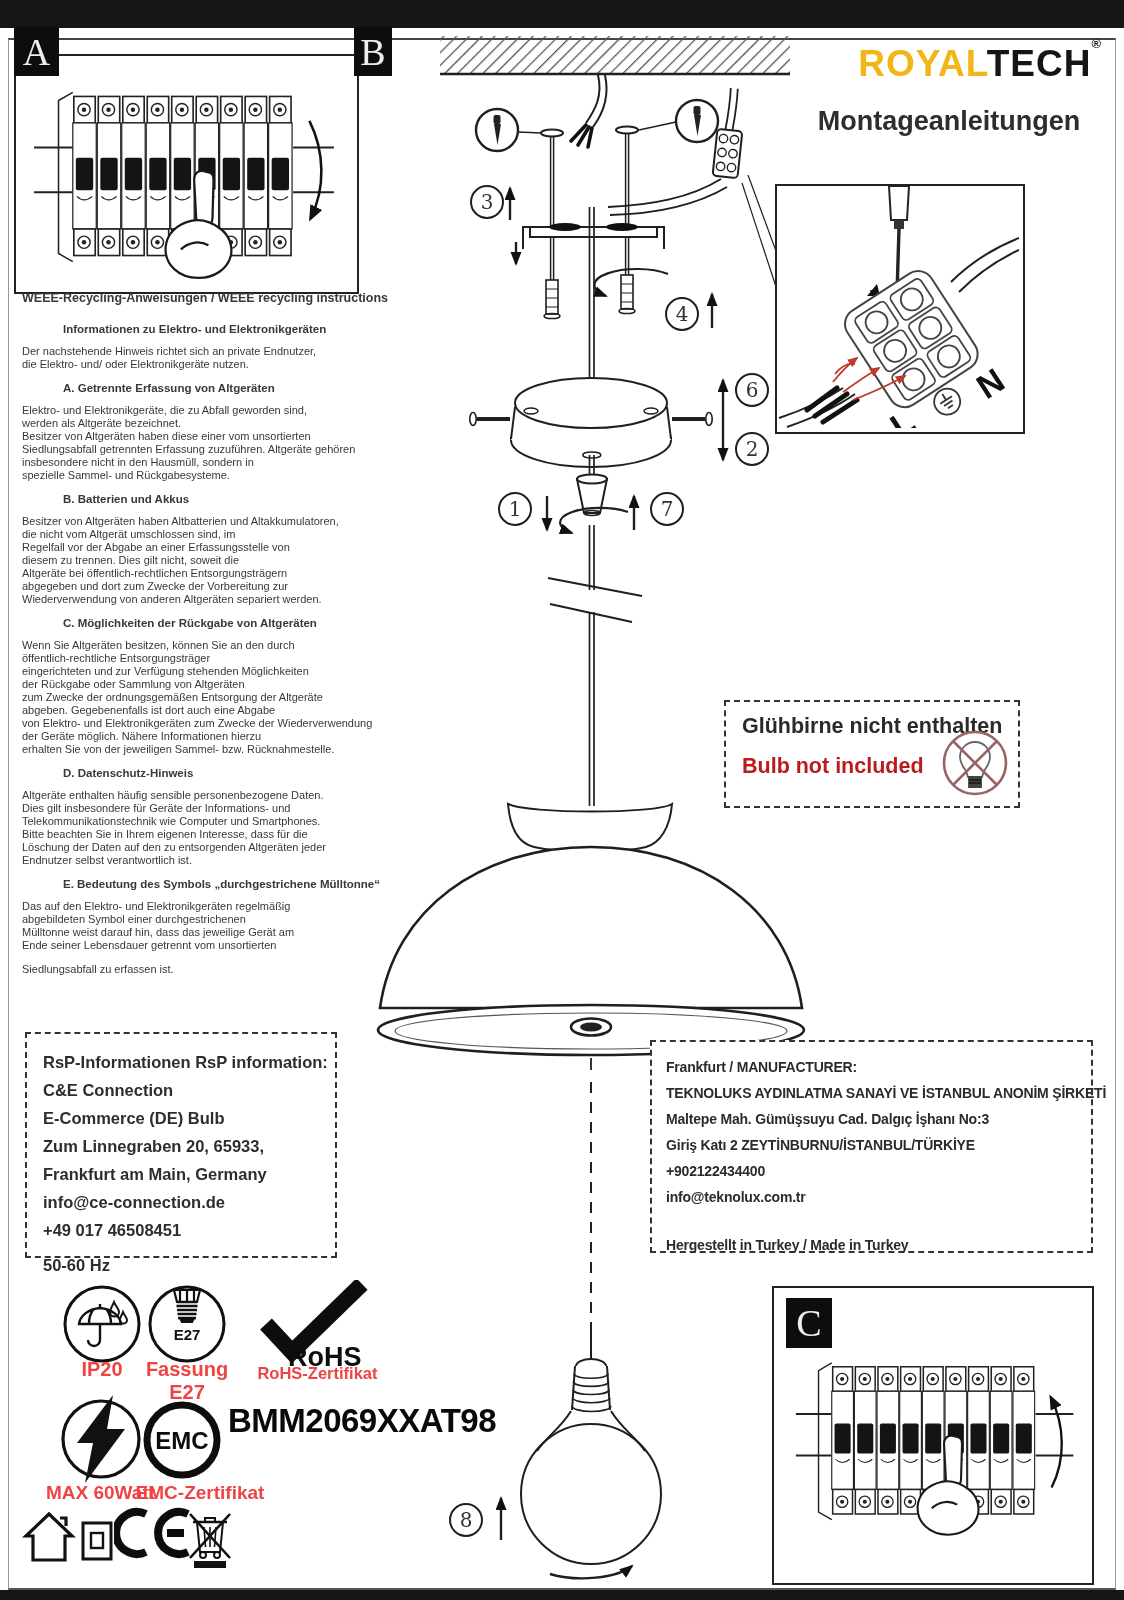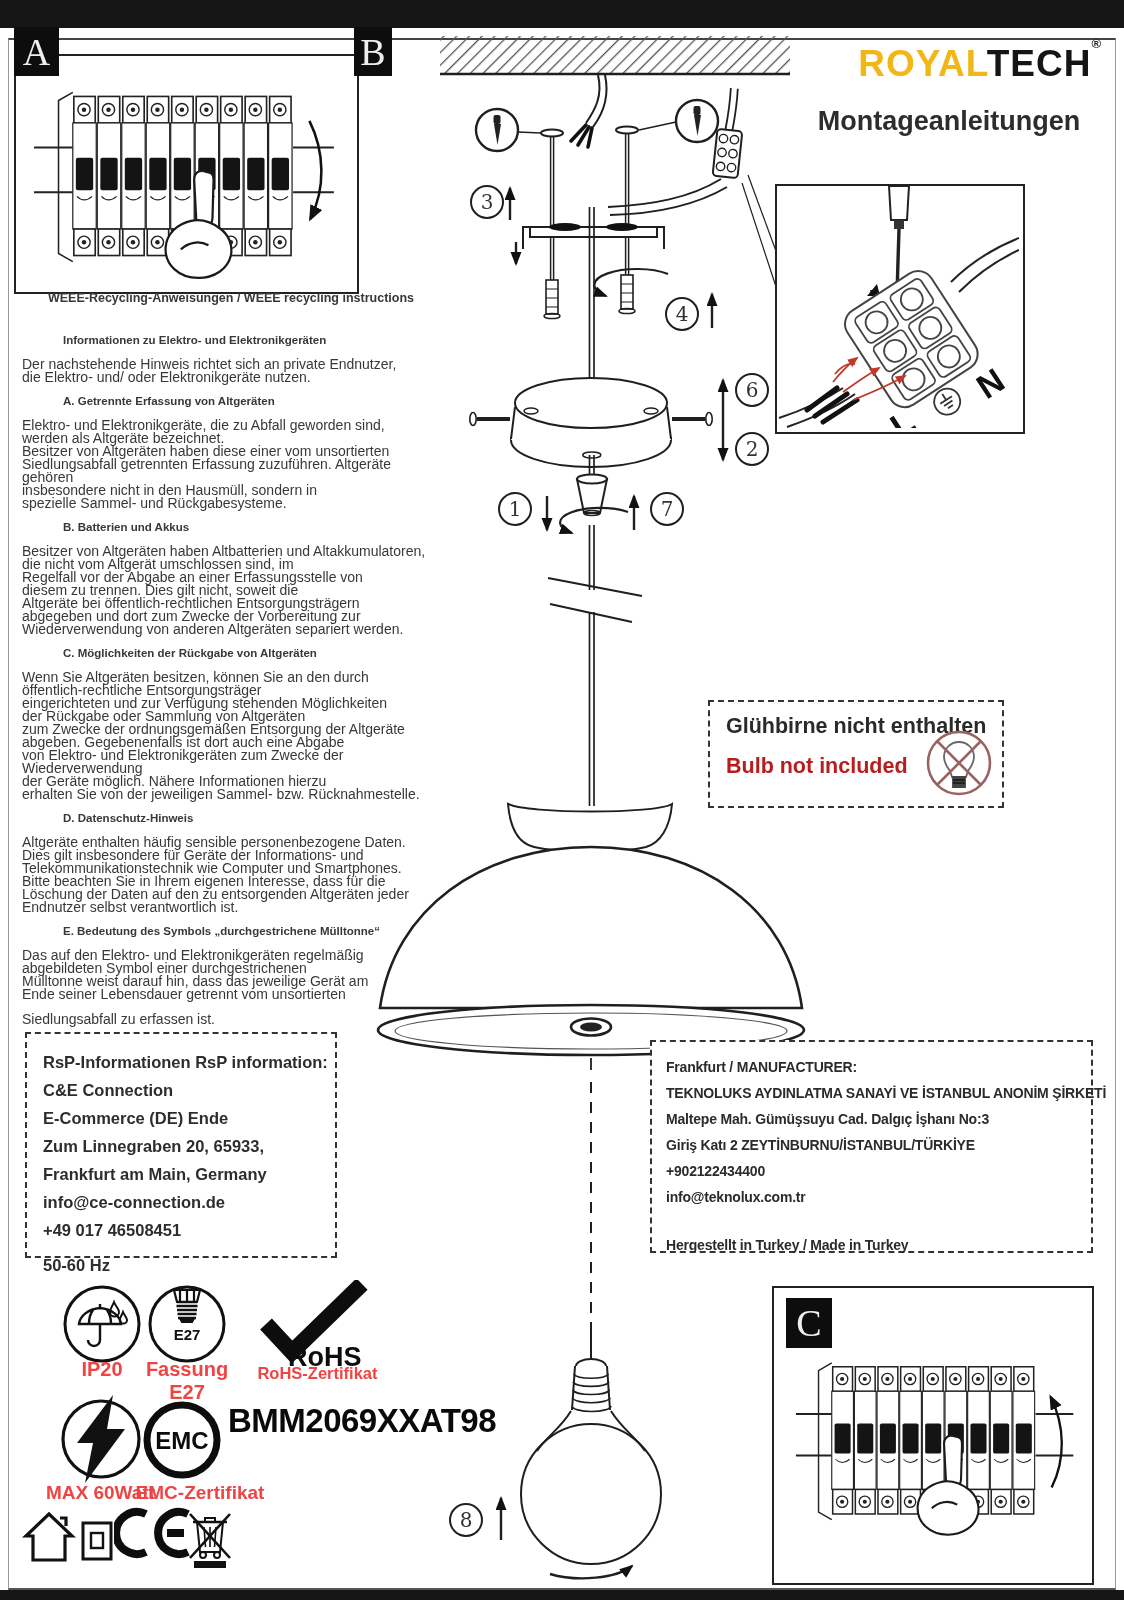--- a/index.html
+++ b/index.html
@@ -10,25 +10,25 @@
   .frame{left:8px;top:38px;width:1106px;height:1548px;border-top:2px solid #444;
          border-bottom:2px solid #555;border-left:1px solid #999;border-right:1px solid #999;}
   .seclabel{background:#0d0d0d;color:#eee;font-family:"Liberation Serif",serif;
             font-size:38px;display:flex;align-items:center;justify-content:center;z-index:4;}
   .secbox{border:2px solid #222;background:#fff;z-index:2;}
   .brand{top:36px;right:22px;font-weight:bold;font-size:37px;letter-spacing:1px;z-index:3;white-space:nowrap;}
   .brand sup{font-size:13px;vertical-align:28px;color:#222;}
   .titles{top:104px;left:786px;width:326px;text-align:center;font-size:27px;font-weight:bold;
           color:#2d2d2d;line-height:34px;z-index:3;}
   .wz{left:22px;top:292px;width:418px;color:#383838;z-index:2;}
-  .wz .t{font-size:12.5px;font-weight:bold;margin:0 0 29px;text-align:center;}
+  .wz .t{font-size:12.5px;font-weight:bold;margin:0 0 18px;}
   .wz h4{font-size:11.5px;font-weight:bold;margin:0 0 10px;padding-left:41px;}
-  .wz p{font-size:14px;line-height:13px;margin:12px 0 11px;white-space:pre-line;}
+  .wz p{font-size:11px;line-height:13px;margin:0 0 11px;white-space:pre-line;}
   .dash{border:2.5px dashed #333;background:#fff;z-index:3;}
-  .bulbbox{left:708px;top:700px;width:292px;height:104px;}
+  .bulbbox{left:724px;top:700px;width:292px;height:104px;}
   .bulbbox .l1{position:absolute;left:16px;top:12px;font-size:21.5px;font-weight:bold;color:#2a2a2a;}
   .bulbbox .l2{position:absolute;left:16px;top:52px;font-size:21.5px;font-weight:bold;color:#b91c1c;}
   .rsp{left:25px;top:1032px;width:312px;height:226px;padding:14px 0 0 16px;box-sizing:border-box;
        font-size:16.5px;font-weight:bold;line-height:28px;color:#2d2d2d;white-space:nowrap;}
   .mfr{left:650px;top:1040px;width:443px;height:213px;padding:12px 0 0 14px;box-sizing:border-box;
        font-size:14px;font-weight:bold;line-height:26px;color:#2b2b2b;white-space:nowrap;letter-spacing:-0.2px;}
   .mfr .last{margin-top:22px;}
   .detailbox{left:775px;top:184px;width:246px;height:246px;border:2px solid #222;background:#fff;z-index:3;}
   .iclabel{position:absolute;text-align:center;font-weight:bold;color:#ef4444;z-index:2;}
   .model{left:228px;top:1402px;font-size:33px;font-weight:bold;color:#0a0a0a;z-index:2;letter-spacing:-0.5px;}
@@ -448,21 +448,21 @@
         <circle cx="35" cy="35" r="31"></circle>
         <line x1="13" y1="13" x2="57" y2="57"></line>
         <line x1="57" y1="13" x2="13" y2="57"></line>
       </g>
     </svg>
   </div>
 
   <div class="abs dash rsp">
     <div>RsP-Informationen RsP information:</div>
     <div>C&amp;E Connection</div>
-    <div>E-Commerce (DE) Ende</div>
+    <div>E-Commerce (DE) Bulb</div>
     <div>Zum Linnegraben 20, 65933,</div>
     <div>Frankfurt am Main, Germany</div>
     <div>info@ce-connection.de</div>
     <div>+49 017 46508451</div>
     <div style="margin-top:7px">50-60 Hz</div>
   </div>
 
   <div class="abs dash mfr">
     <div>Frankfurt / MANUFACTURER:</div>
     <div>TEKNOLUKS AYDINLATMA SANAYİ VE İSTANBUL ANONİM ŞİRKETİ</div>

